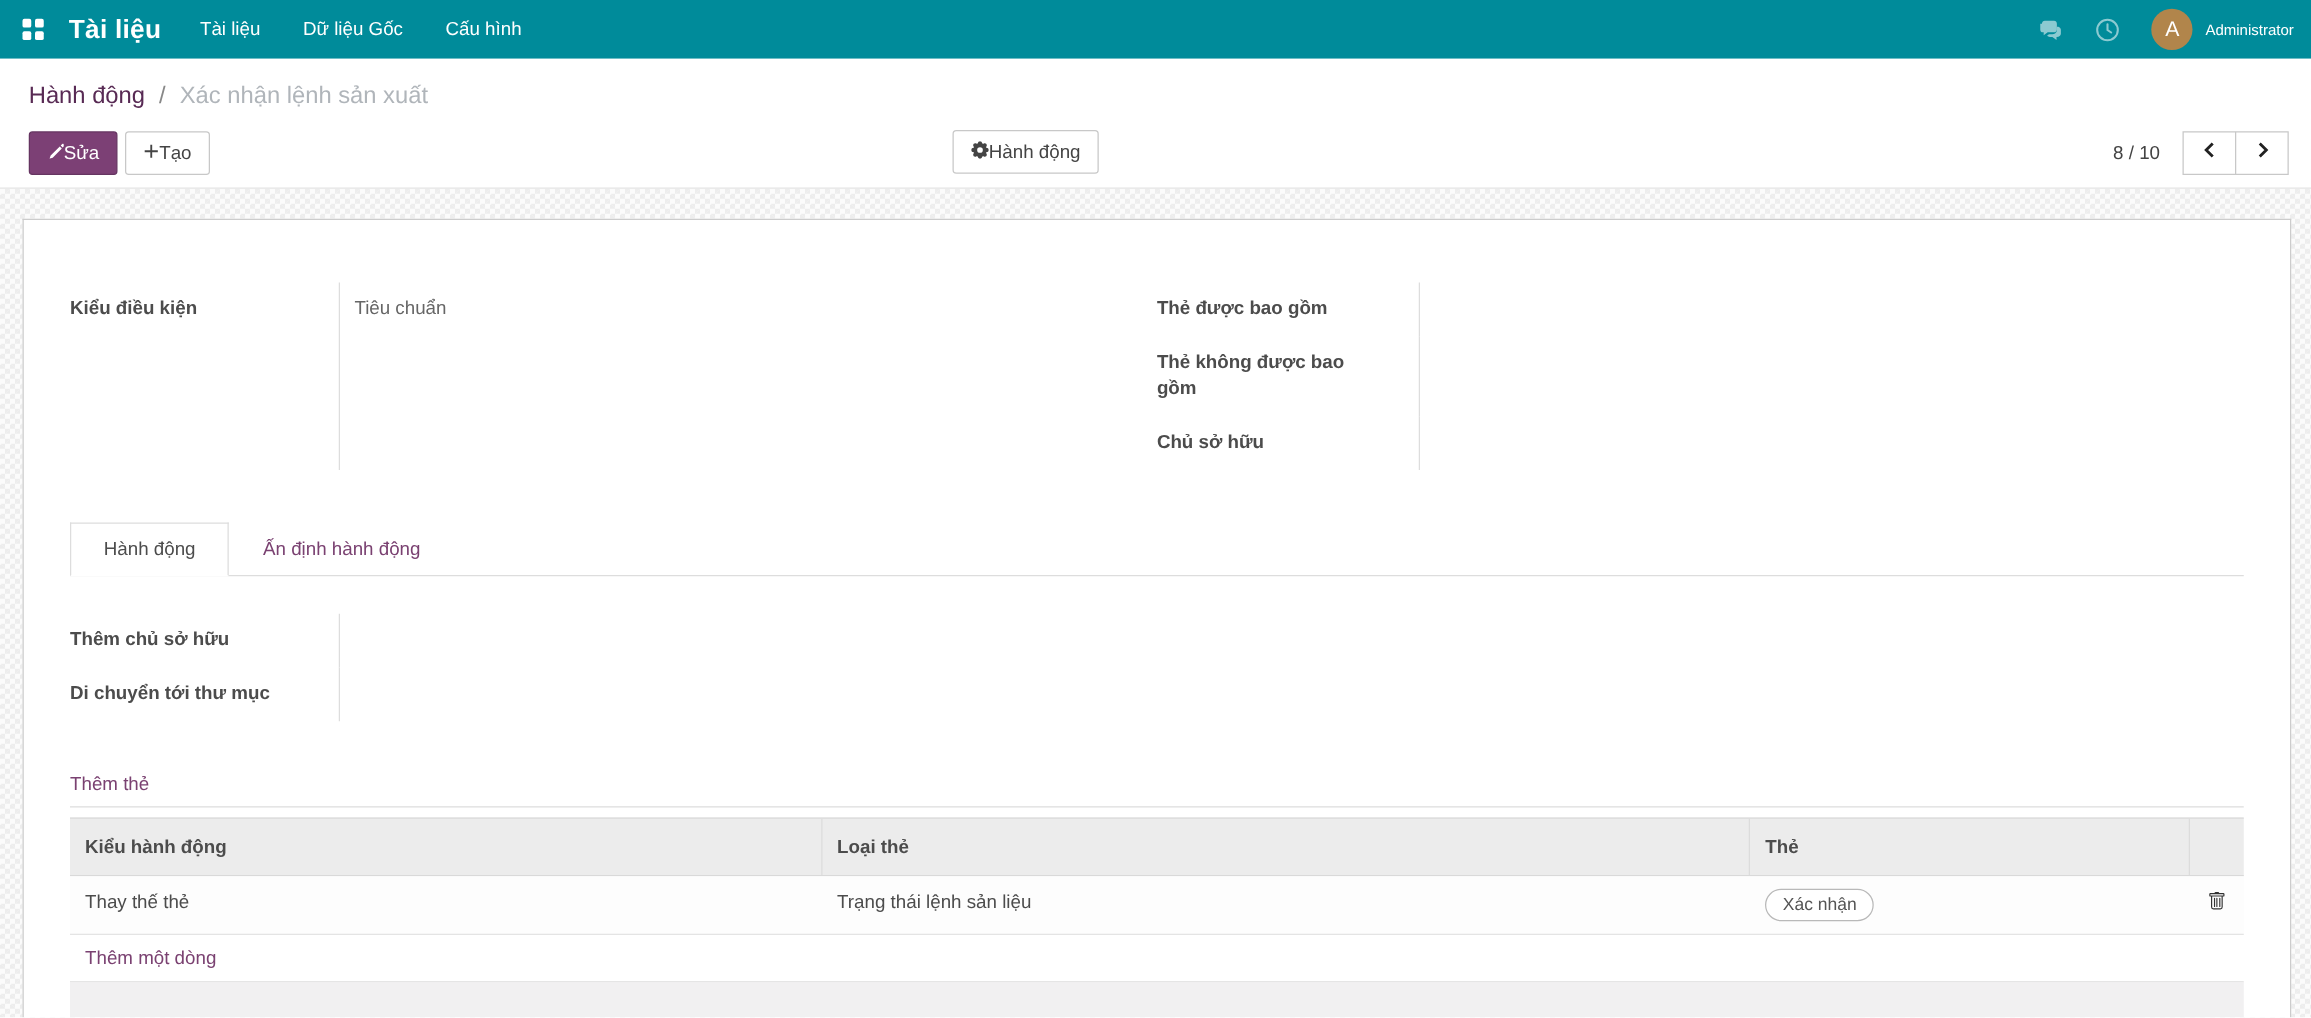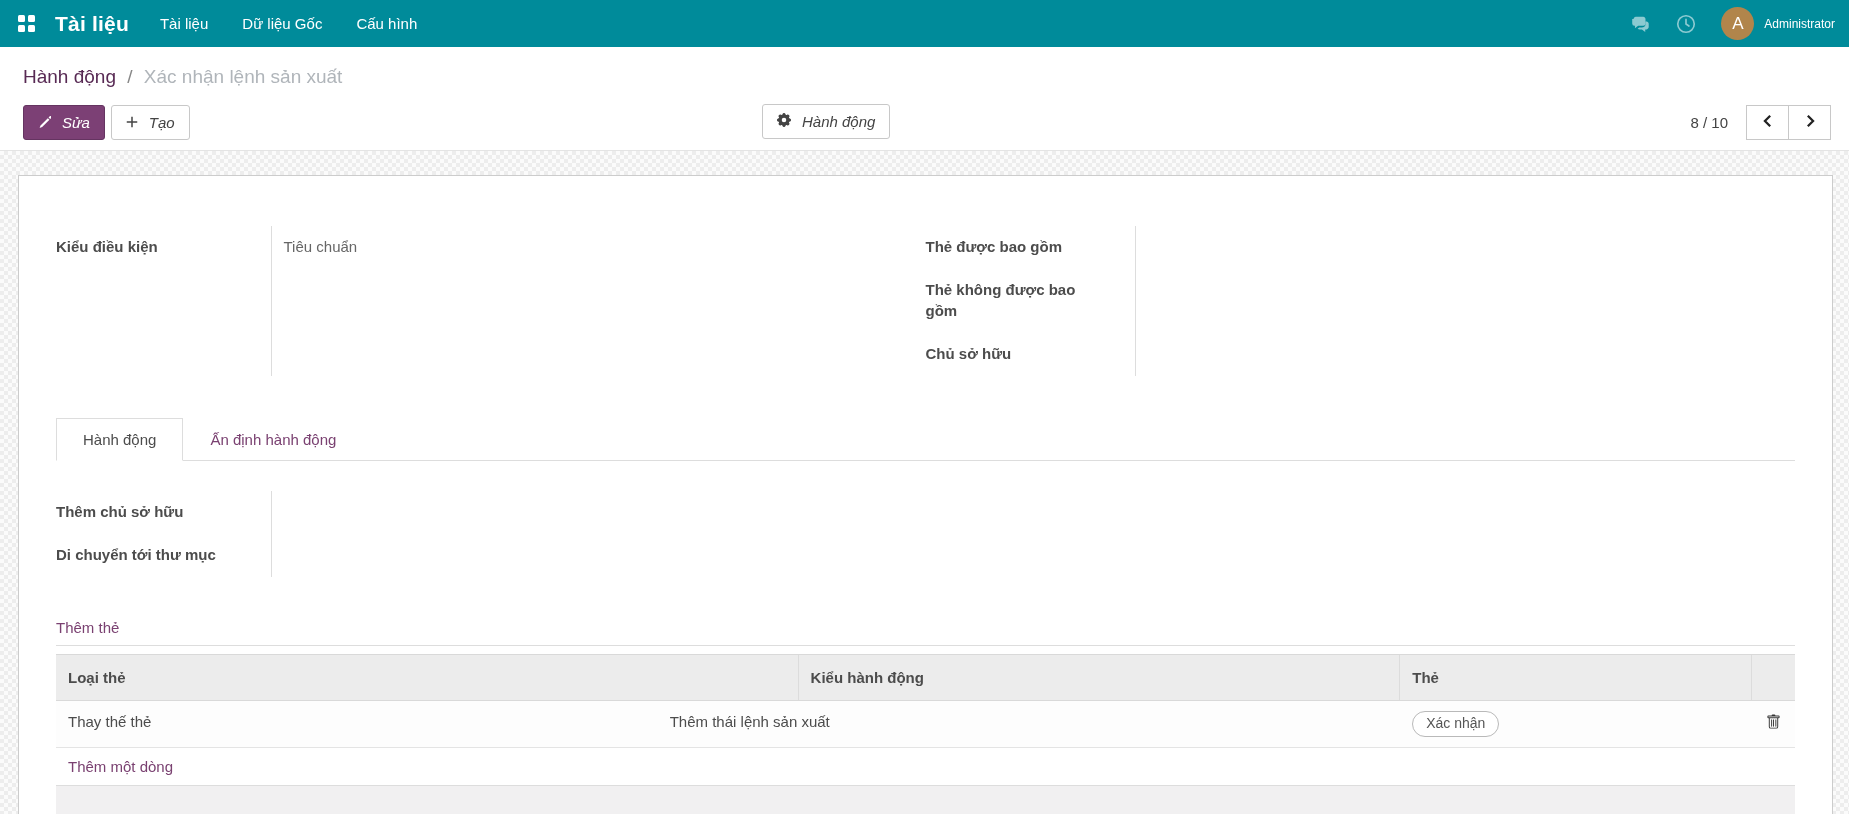--- a/index.html
+++ b/index.html
@@ -31,23 +31,23 @@
   .user-name { font-size:12px; }
 
   
   .control-panel { background:#fff; padding:16px 2px 10px; border-bottom:1px solid #e4e4e4; flex:none; position:relative; }
   .breadcrumb { padding:0 21px; font-size:19px; line-height:27px; margin-bottom:14px; }
   .breadcrumb .bc-link { color:#582a54; cursor:pointer; }
   .breadcrumb .bc-sep { color:#888; margin:0 6px; }
   .breadcrumb .bc-current { color:#b0b5ba; }
   .cp-buttons { display:flex; align-items:center; padding:0 16px 0 21px; position:relative; height:36px; }
   .btn {
-    height:35px; display:inline-flex; align-items:center; gap:11px;
+    height:35px; display:inline-flex; align-items:center; gap:0;
     padding:0 14px; font-size:15px; border-radius:3px; cursor:pointer;
-    border:1px solid #c8c8c8; background:#fff; color:#444; white-space:nowrap;font-style:italic;
+    border:1px solid #c8c8c8; background:#fff; color:#444; white-space:nowrap;
   }
   .btn-primary { background:#7c4075; border-color:#653461; color:#fff; }
   .btn + .btn { margin-left:6px; }
   .btn svg { flex:none; }
   .action-menu { position:absolute; left:760px; top:0; }
   .pager { margin-left:auto; display:flex; align-items:center; }
   .pager-value { font-size:15px; color:#444; margin-right:18px; cursor:pointer; }
   .pager-btns { display:flex; }
   .pager-btn {
     width:43px; height:35px; background:#fff; border:1px solid #c8c8c8;
@@ -245,28 +245,28 @@
           <div class="g-value"></div>
         </div>
       </div>
 
       <div class="add-tag">
         <span class="link">Thêm thẻ</span>
       </div>
 
       <div class="list">
         <div class="l-row l-head">
+          <div class="l-cell c1">Kiểu hành động</div>
           <div class="l-cell c2">Loại thẻ</div>
-          <div class="l-cell c1">Kiểu hành động</div>
           <div class="l-cell c3">Thẻ</div>
           <div class="l-cell c4"></div>
         </div>
         <div class="l-row l-body">
           <div class="l-cell c1">Thay thế thẻ</div>
-          <div class="l-cell c2">Thêm thái lệnh sản xuất</div>
+          <div class="l-cell c2">Trạng thái lệnh sản liệu</div>
           <div class="l-cell c3">
             <span class="tag-pill">Xác nhận</span>
           </div>
           <div class="l-cell c4">
             <span class="trash-btn">
               <span>
                 <svg width="15" height="16" viewBox="0 0 16 16" fill="#333">
                   <path d="M5.5 5.5a.5.5 0 0 1 1 0v7a.5.5 0 0 1-1 0v-7zm2 0a.5.5 0 0 1 1 0v7a.5.5 0 0 1-1 0v-7zm2.5 0a.5.5 0 0 1 1 0v7a.5.5 0 0 1-1 0v-7z"></path>
                   <path fill-rule="evenodd" d="M14.5 3a1 1 0 0 1-1 1H13v9a2 2 0 0 1-2 2H5a2 2 0 0 1-2-2V4h-.5a1 1 0 0 1-1-1V2a1 1 0 0 1 1-1H6a1 1 0 0 1 1-1h2a1 1 0 0 1 1 1h3.5a1 1 0 0 1 1 1v1zM4.1 4 4 4.1V13a1 1 0 0 0 1 1h6a1 1 0 0 0 1-1V4.1l-.1-.1H4.1zM2.5 3V2h11v1h-11z"></path>
                 </svg>

